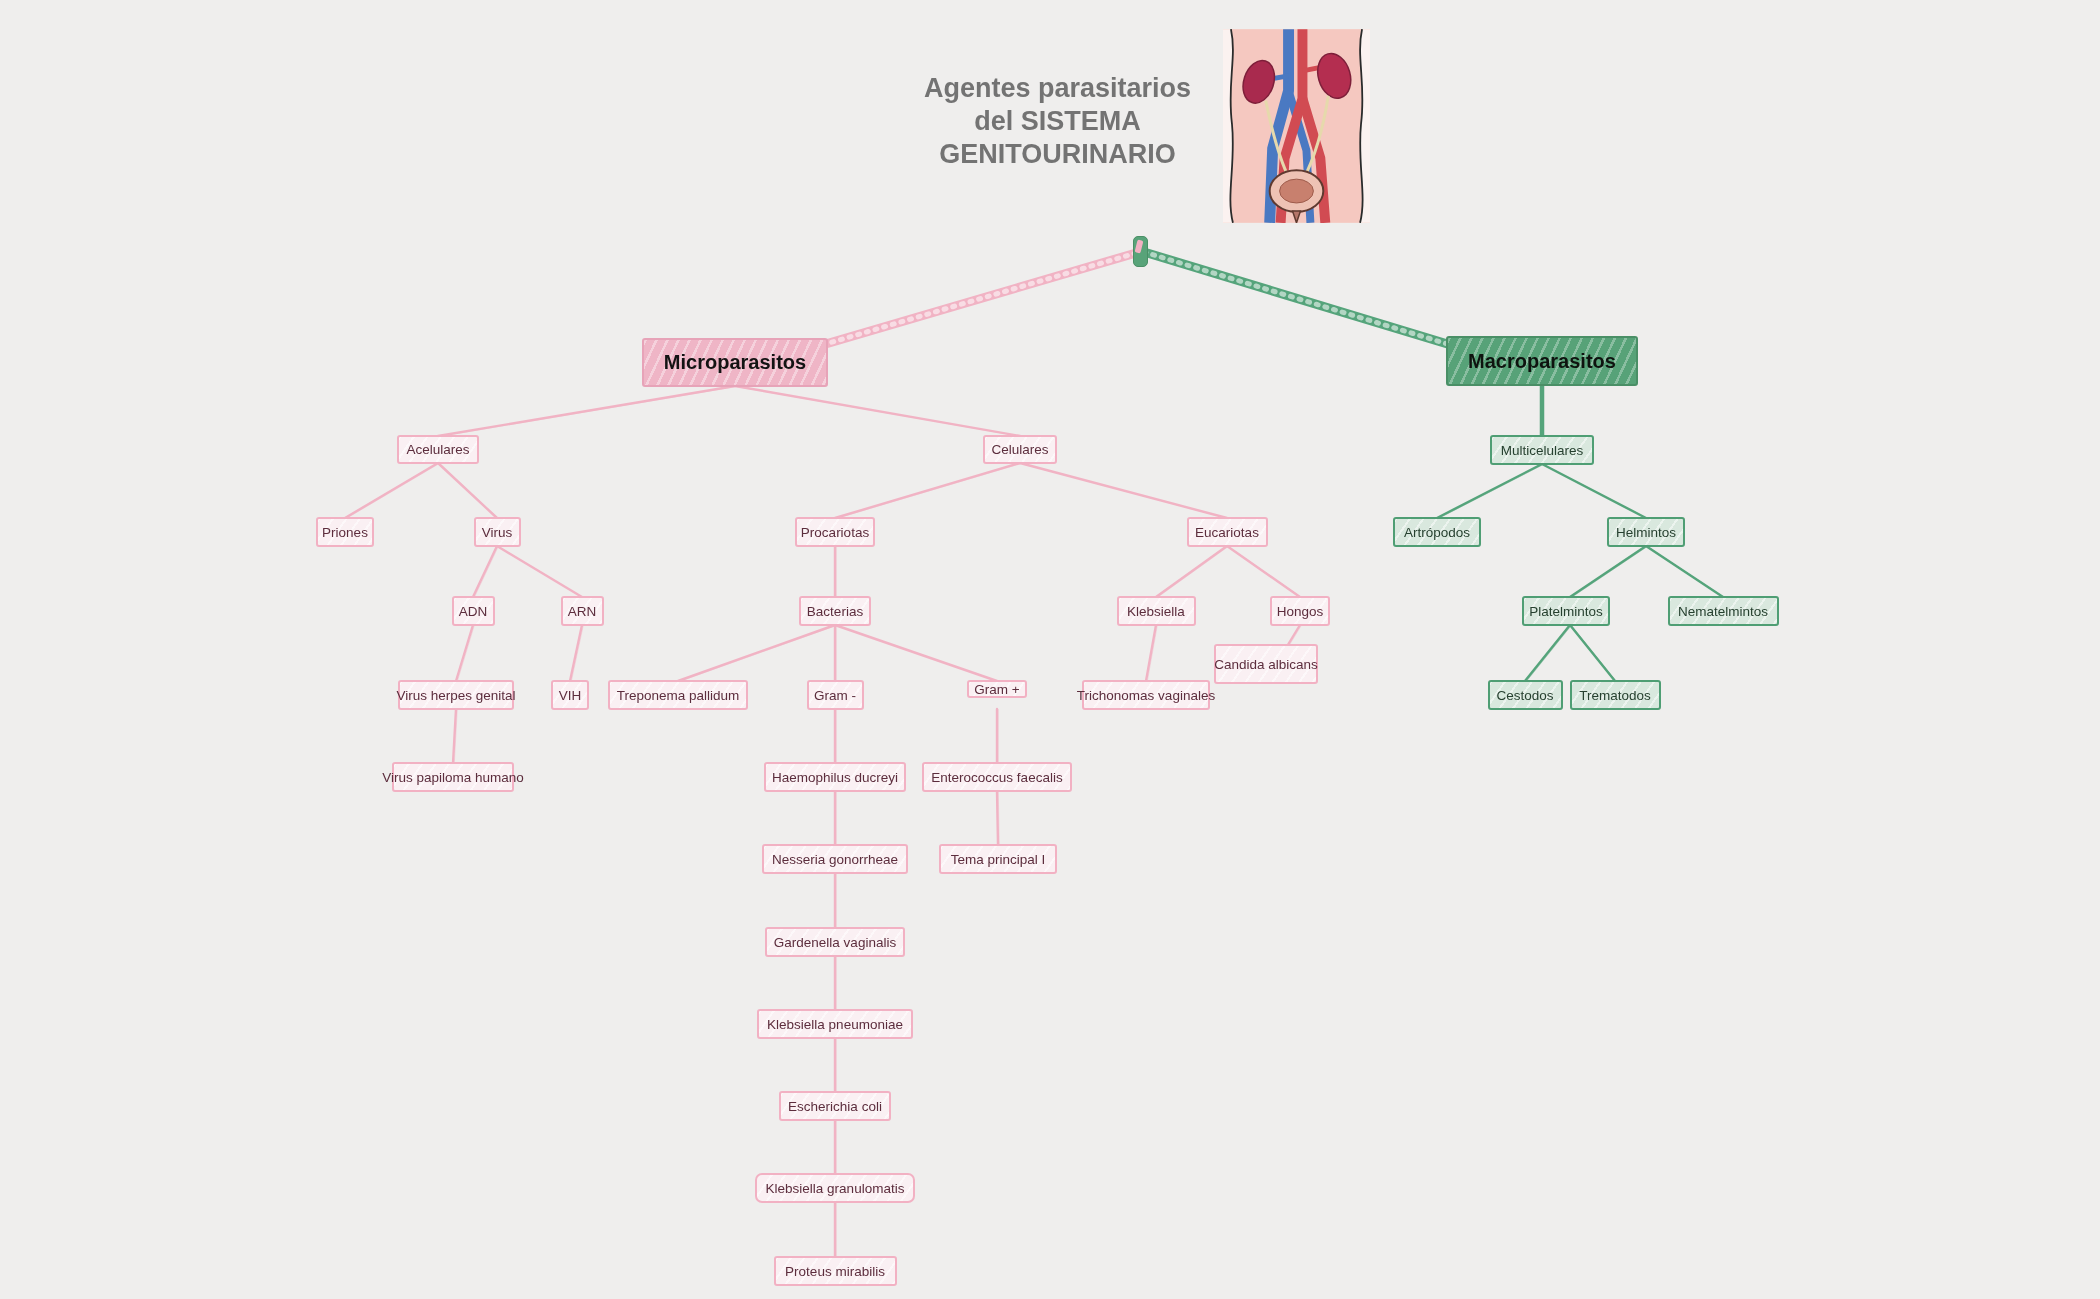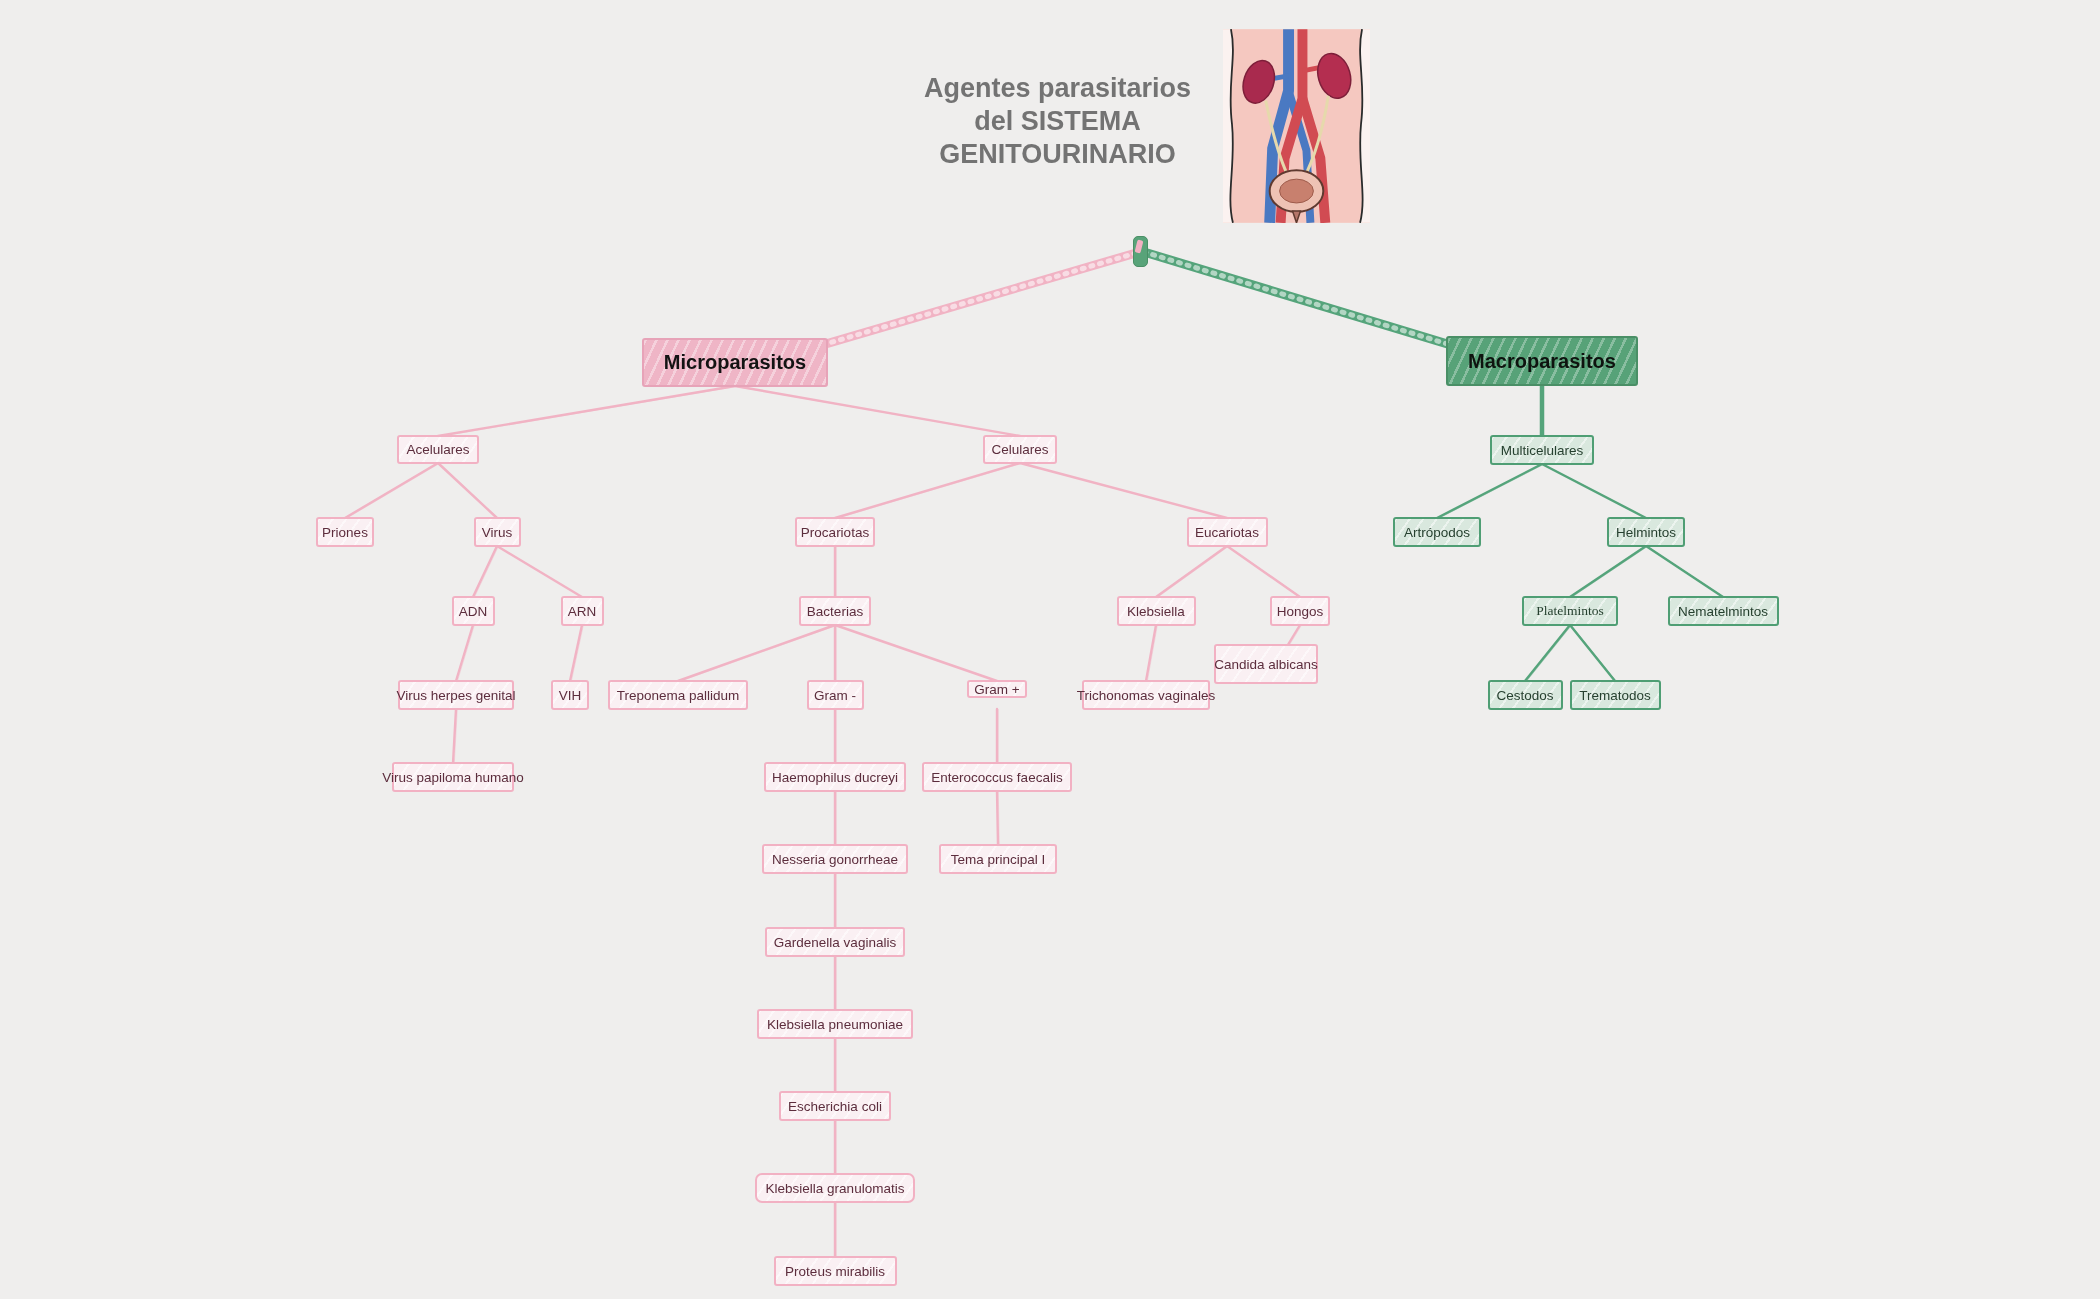--- a/index.html
+++ b/index.html
@@ -319,21 +319,21 @@
     </div>
     <div class="node green" style="left: 1490px; top: 435px; width: 104px; height: 30px;">
       <span>Multicelulares</span>
     </div>
     <div class="node green" style="left: 1393px; top: 517px; width: 88px; height: 30px;">
       <span>Artrópodos</span>
     </div>
     <div class="node green" style="left: 1607px; top: 517px; width: 78px; height: 30px;">
       <span>Helmintos</span>
     </div>
-    <div class="node green" style="left: 1522px; top: 596px; width: 96px; height: 30px; font-family: Liberation Serif, serif;">
+    <div class="node green" style="left: 1522px; top: 596px; width: 88px; height: 30px;">
       <span>Platelmintos</span>
     </div>
     <div class="node green" style="left: 1667.5px; top: 596px; width: 111px; height: 30px;">
       <span>Nematelmintos</span>
     </div>
     <div class="node green" style="left: 1487.5px; top: 680px; width: 75px; height: 30px;">
       <span>Cestodos</span>
     </div>
     <div class="node green" style="left: 1569.5px; top: 680px; width: 91px; height: 30px;">
       <span>Trematodos</span>

